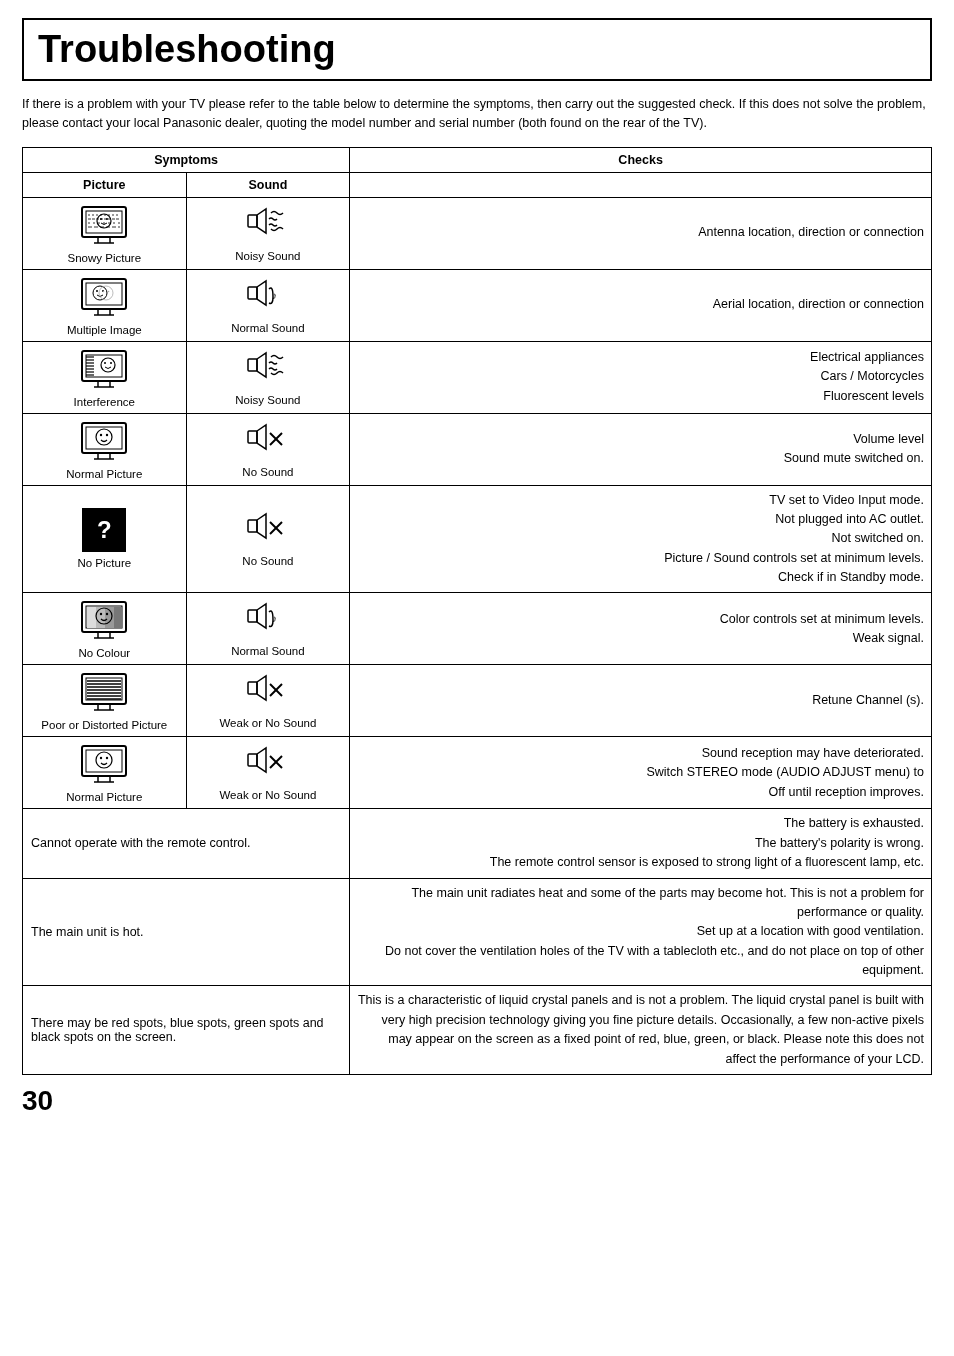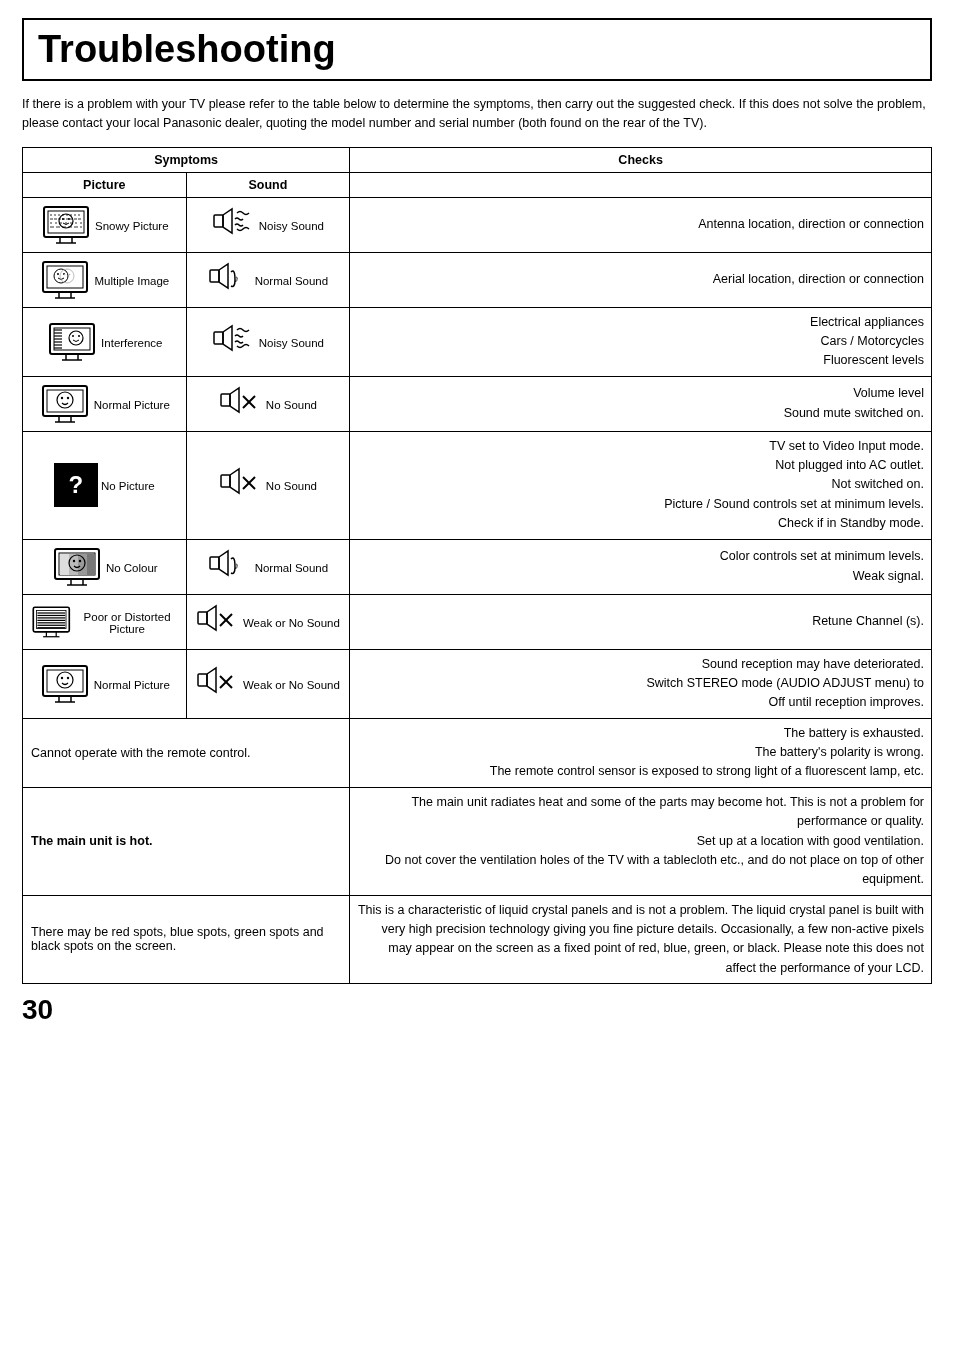--- a/index.html
+++ b/index.html
@@ -56,21 +56,21 @@
       width: 18%;
       text-align: center;
       vertical-align: middle;
     }
     .col-checks {
       width: 64%;
       vertical-align: middle;
     }
     .symptom-cell {
       display: flex;
-      flex-direction: row;
+      flex-direction: column;
       align-items: center;
       justify-content: center;
       gap: 3px;
     }
     .symptom-label {
       font-size: 11.5px;
       text-align: center;
       margin-top: 2px;
     }
     .no-picture-box {
@@ -441,21 +441,21 @@
         <span>Cannot operate with the remote control.</span>
       </td>
       <td class="col-checks">
         <div class="checks-text" style="white-space:pre-line;">The battery is exhausted.
 The battery's polarity is wrong.
 The remote control sensor is exposed to strong light of a fluorescent lamp, etc.</div>
       </td>
     </tr>
 
     <tr>
-      <td colspan="2" style="vertical-align:middle; padding: 10px 8px; font-weight: bold;">
+      <td colspan="2" style="vertical-align:middle; padding: 10px 8px;">
         <span>The main unit is hot.</span>
       </td>
       <td class="col-checks">
         <div class="checks-text" style="white-space:pre-line;">The main unit radiates heat and some of the parts may become hot. This is not a problem for performance or quality.
 Set up at a location with good ventilation.
 Do not cover the ventilation holes of the TV with a tablecloth etc., and do not place on top of other equipment.</div>
       </td>
     </tr>
 
     <tr>

